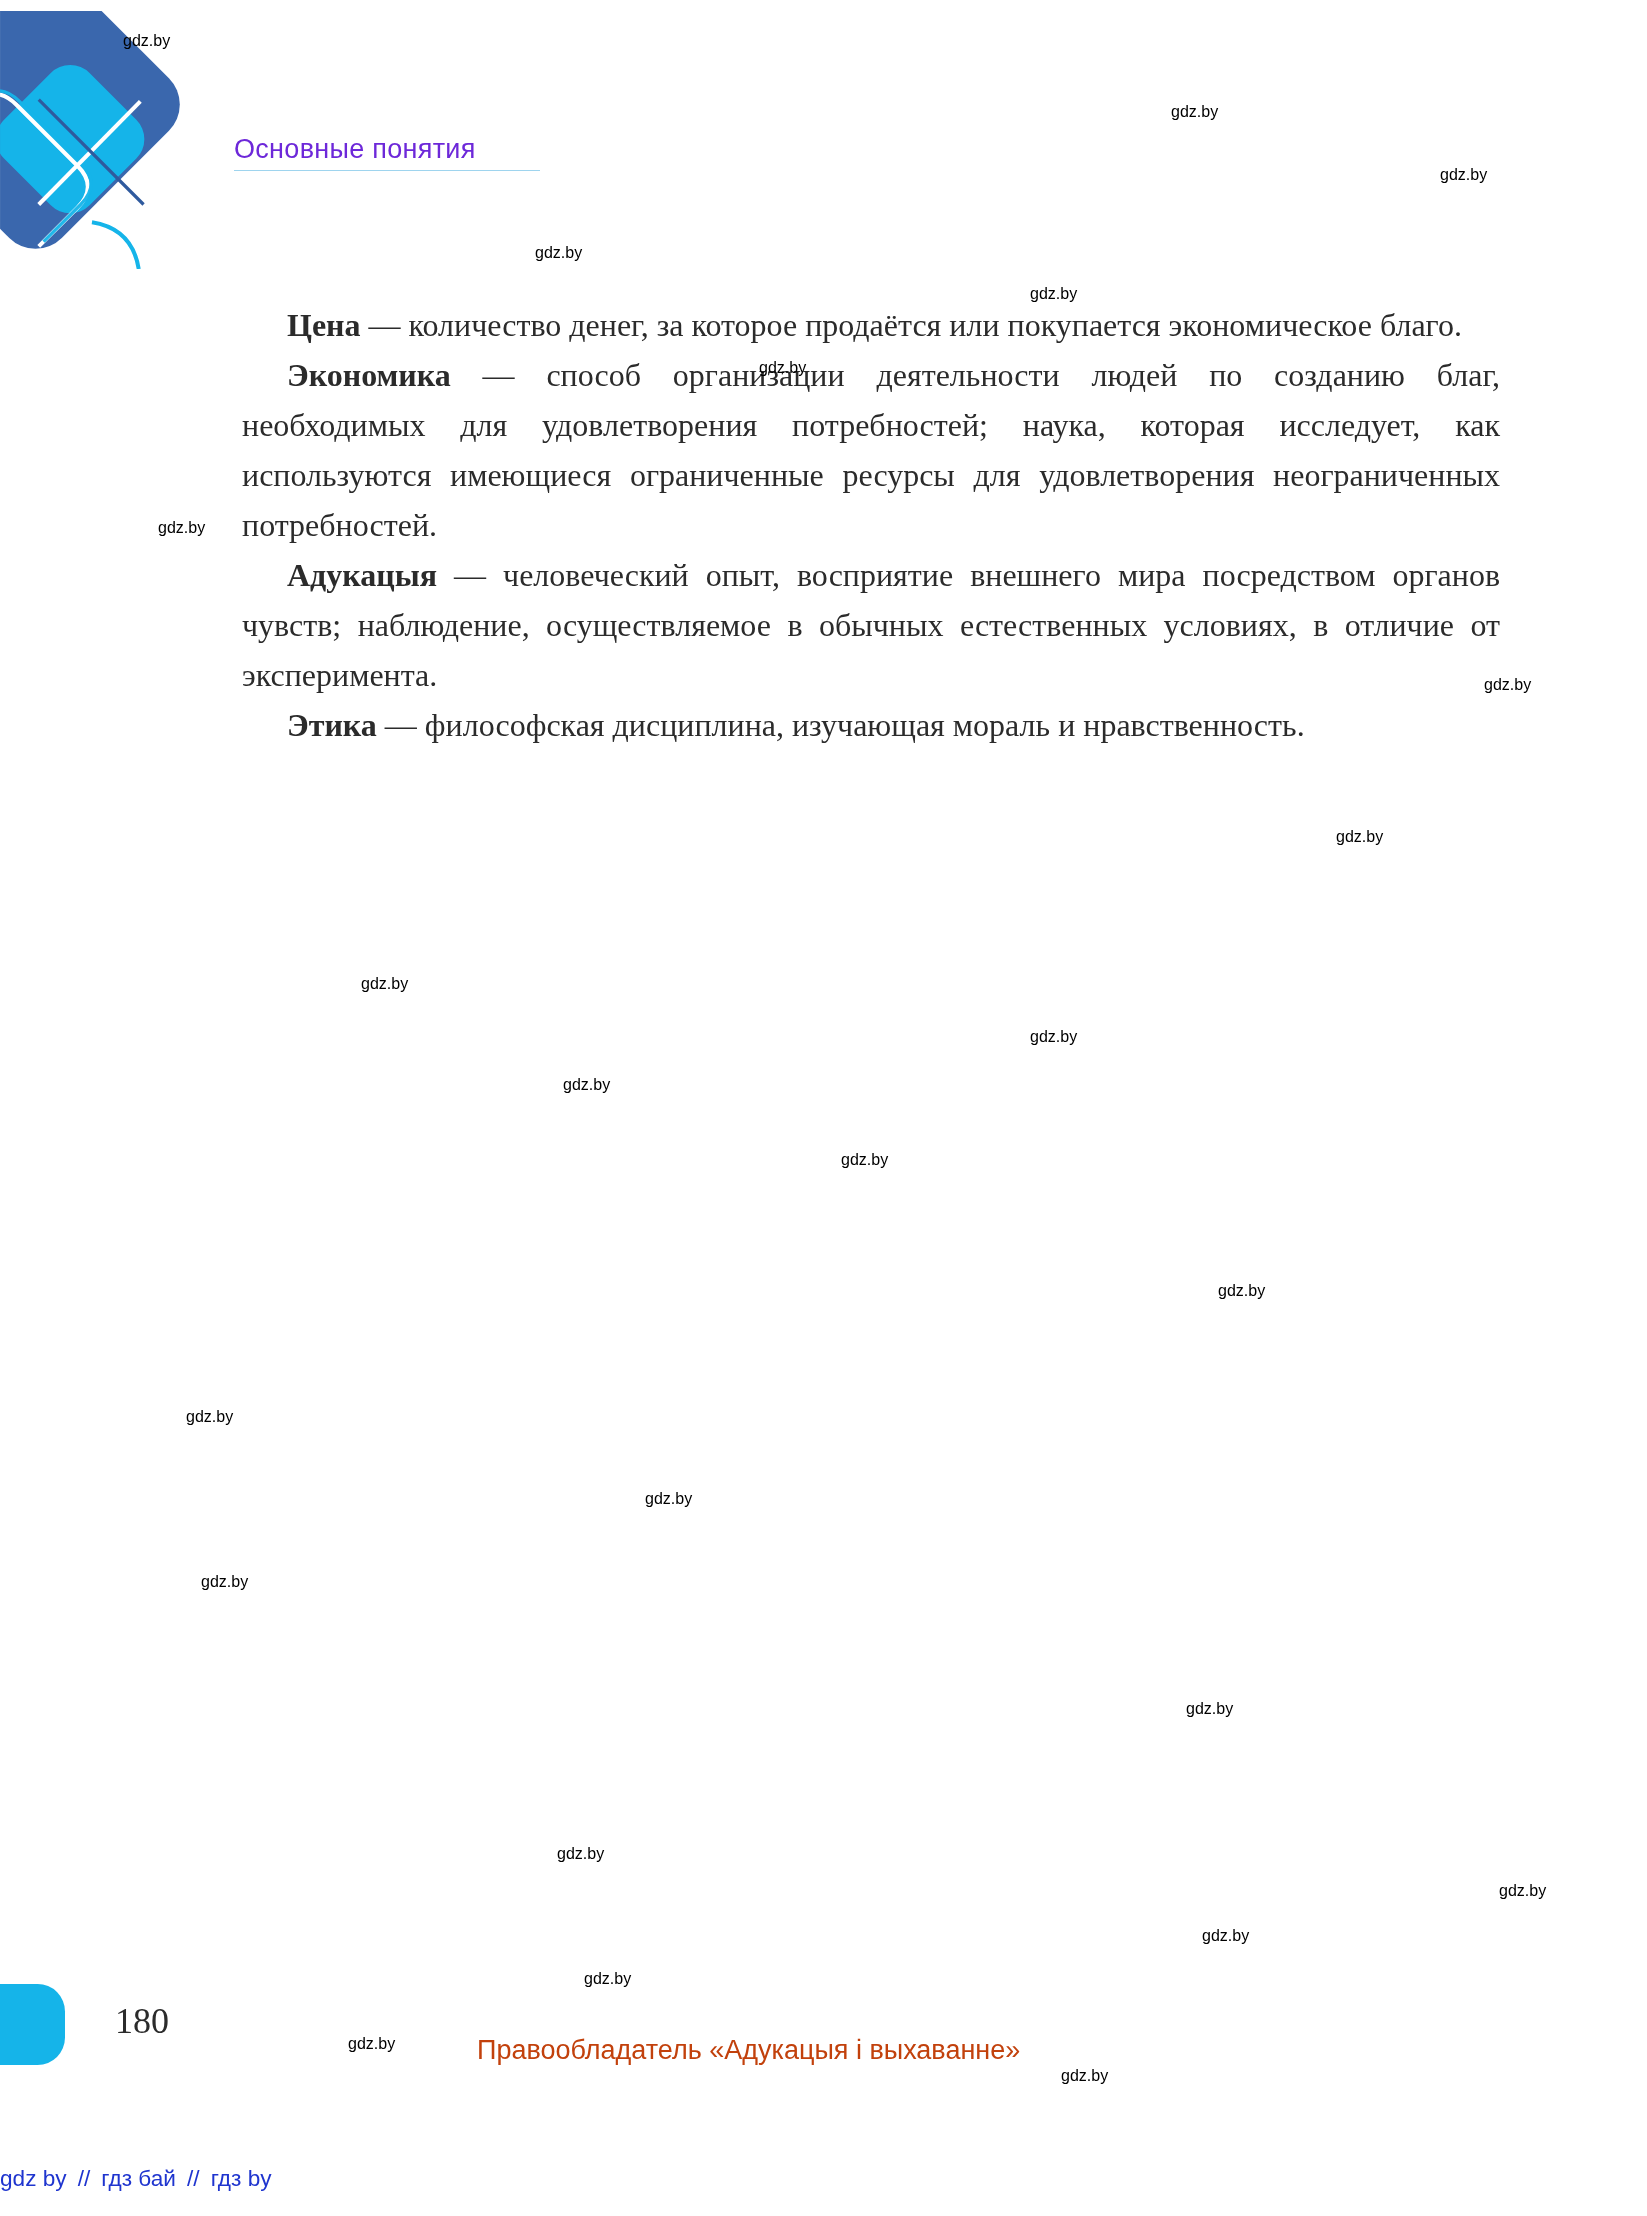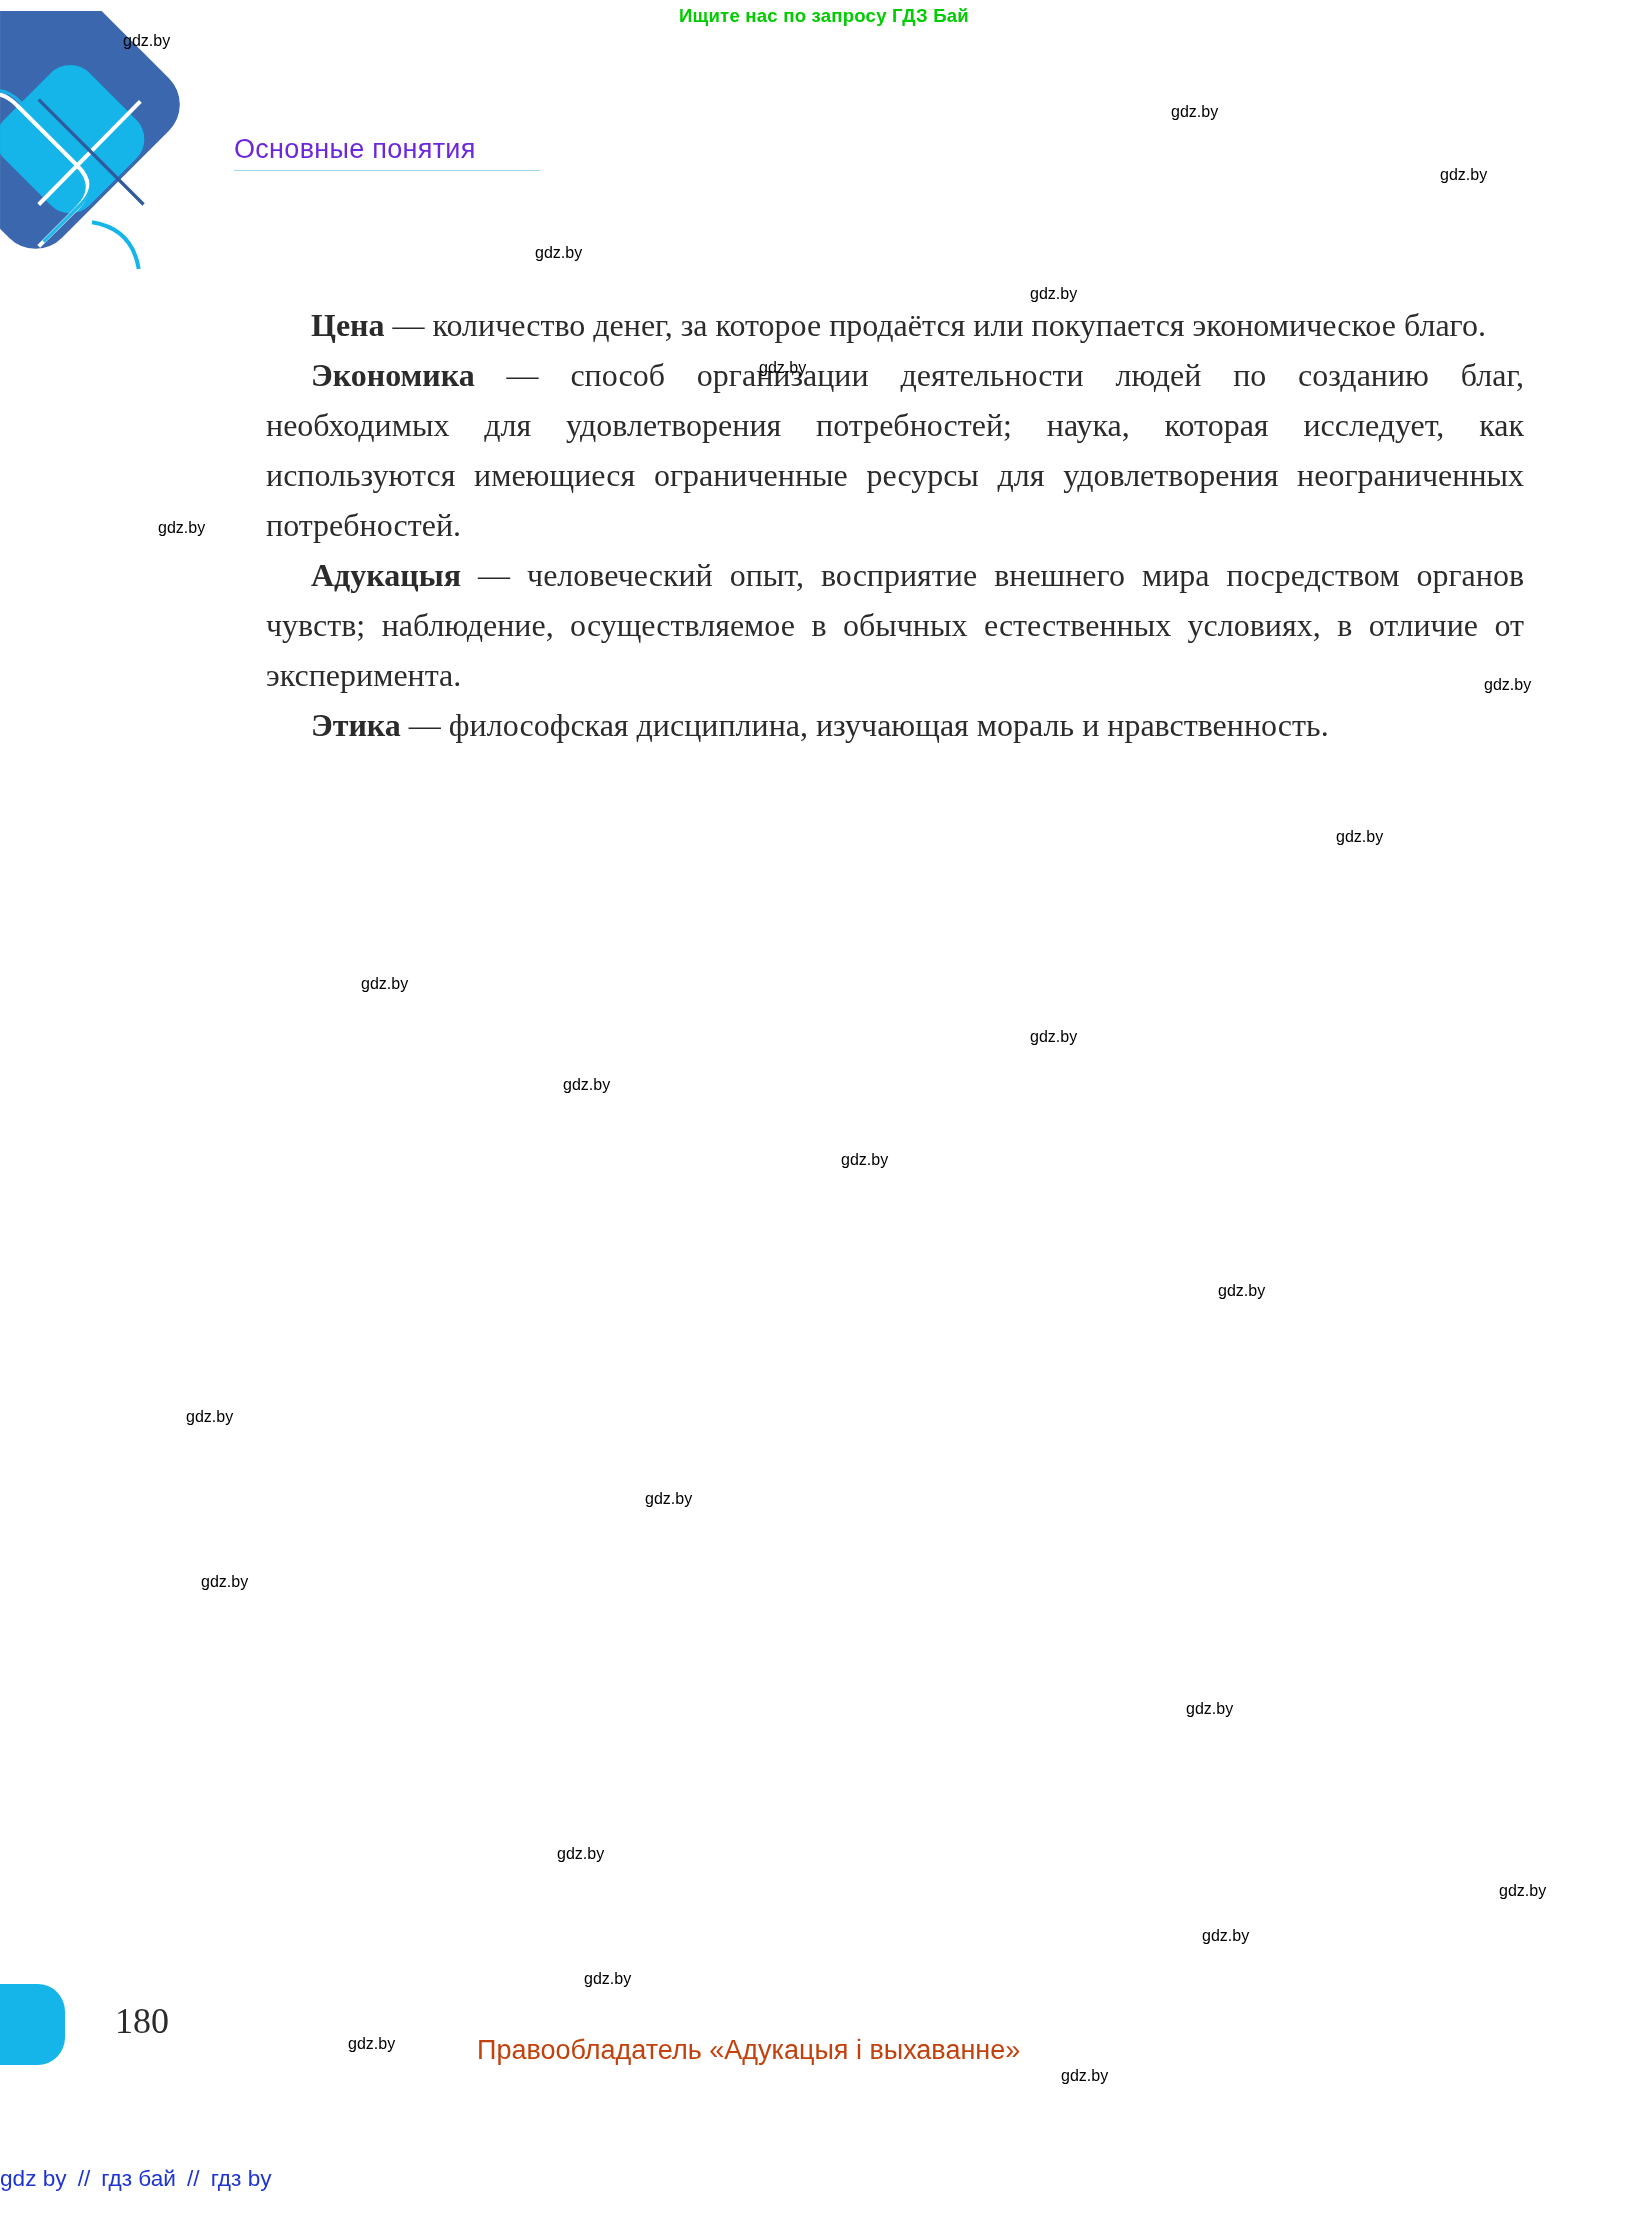--- a/index.html
+++ b/index.html
@@ -76,21 +76,20 @@
     left: 242px;
     top: 300px;
     width: 1258px;
     font-family: "Liberation Serif", "DejaVu Serif", serif;
     font-size: 32px;
     line-height: 50px;
     color: #2b2b2b;
     text-align: justify;
     text-justify: inter-word;
     hyphens: manual;
-    margin-left: 24px;
   }
   .body-copy p {
     margin: 0;
     text-indent: 45px;
   }
   .body-copy p .term {
     font-weight: 700;
   }
 
   
@@ -143,23 +142,20 @@
     color: #1f35cf;
     white-space: nowrap;
   }
   .site-footer .sep { padding: 0 4.8px; }
 </style>
 </head>
 <body>
 
 <div id="page">
 
-  <div class="promo-strip">
-    <span class="promo-text">Ищите нас по запросу ГДЗ Бай</span>
-  </div>
 
   <div class="corner-logo">
     <svg width="258" height="258" viewBox="0 0 320 320" aria-hidden="true">
       <defs>
         <clipPath id="pageClip">
           <rect x="72" y="-14" width="248" height="334"></rect>
         </clipPath>
       </defs>
       <g clip-path="url(#pageClip)">
 

